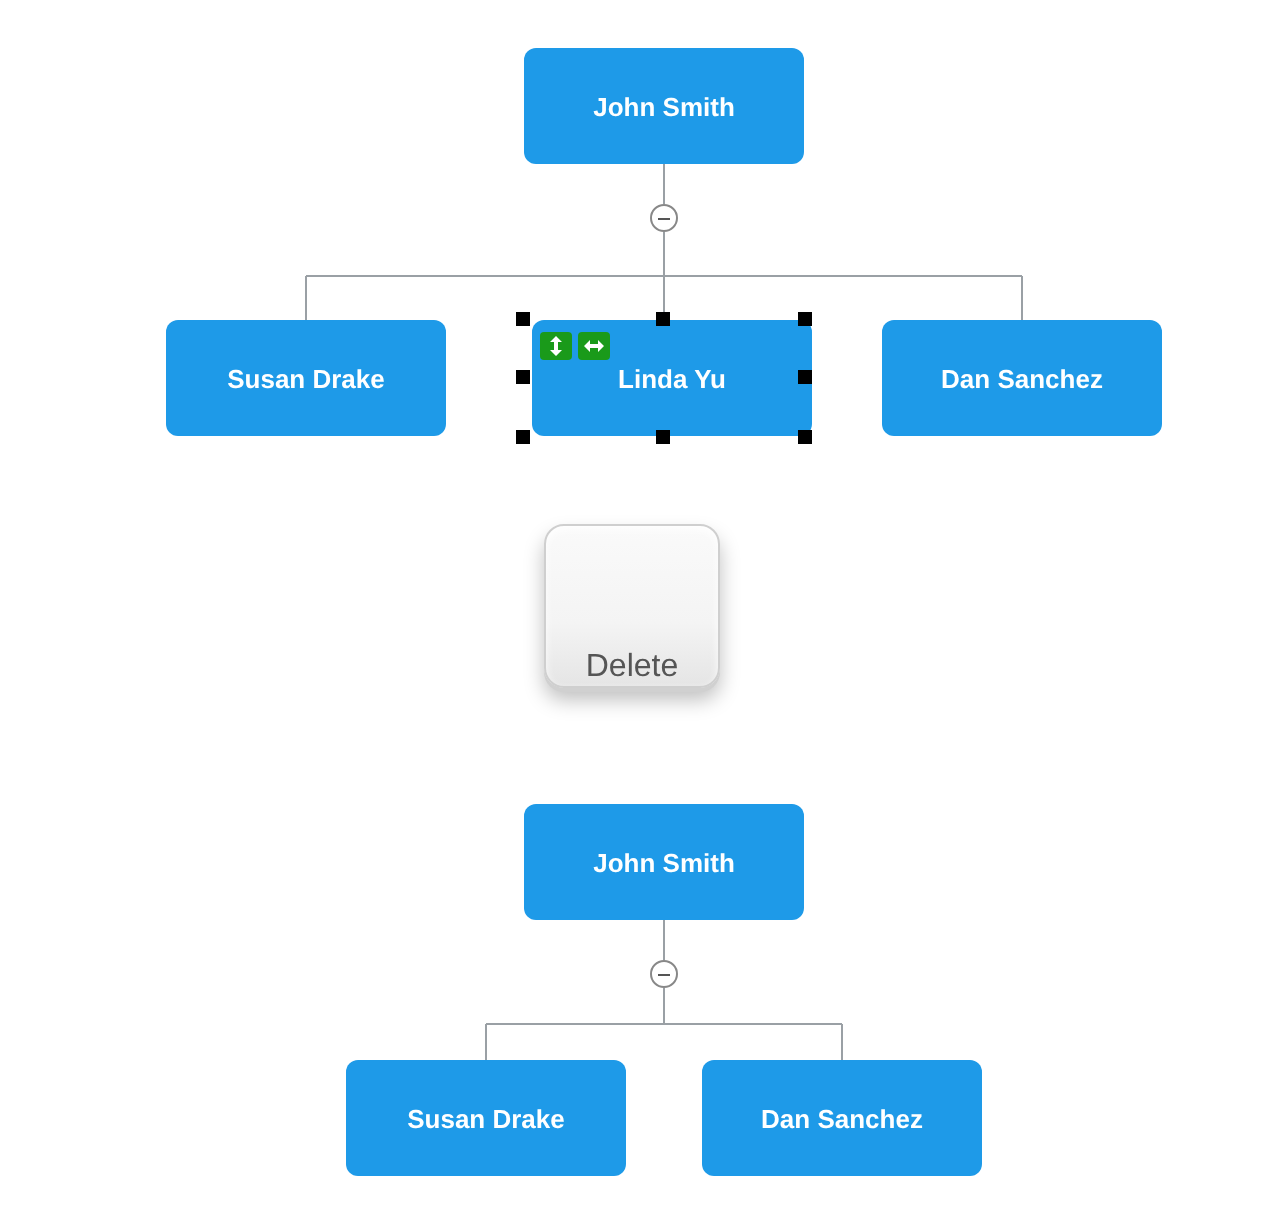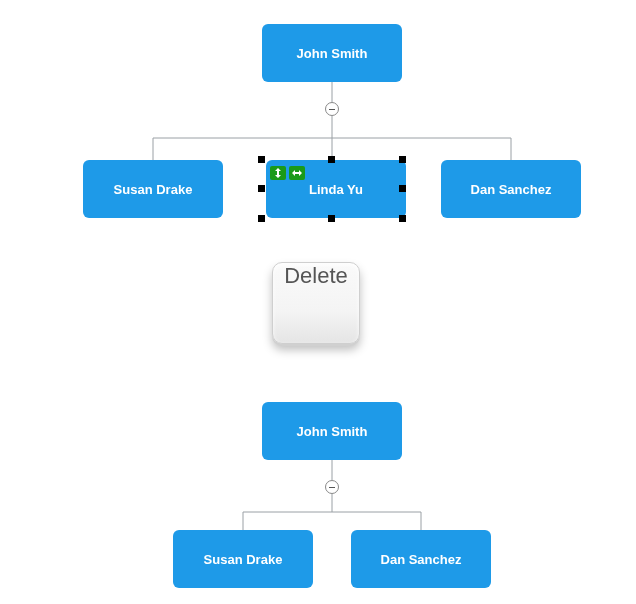--- a/index.html
+++ b/index.html
@@ -49,22 +49,22 @@
   .key{
     position:absolute;
     width:86px;height:80px;
     border-radius:10px;
     border:1px solid #cfcfcf;
     background:linear-gradient(#fafafa,#f4f4f4 60%,#e5e5e5);
     box-shadow:
       0 2px 0 #d0d0d0,
       0 6px 10px rgba(0,0,0,.25),
       inset 0 2px 4px rgba(255,255,255,.9);
-    display:flex;align-items:flex-start;justify-content:center;
-    color:#555;font-size:22px;
+    display:flex;align-items:flex-end;justify-content:center;
+    color:#555;font-size:16px;
   }
 </style>
 </head>
 <body>
 
 <div class="stage">
 
   <svg class="lines" width="636" height="604">
     <g stroke="#9aa0a5" stroke-width="1" fill="none">
 

